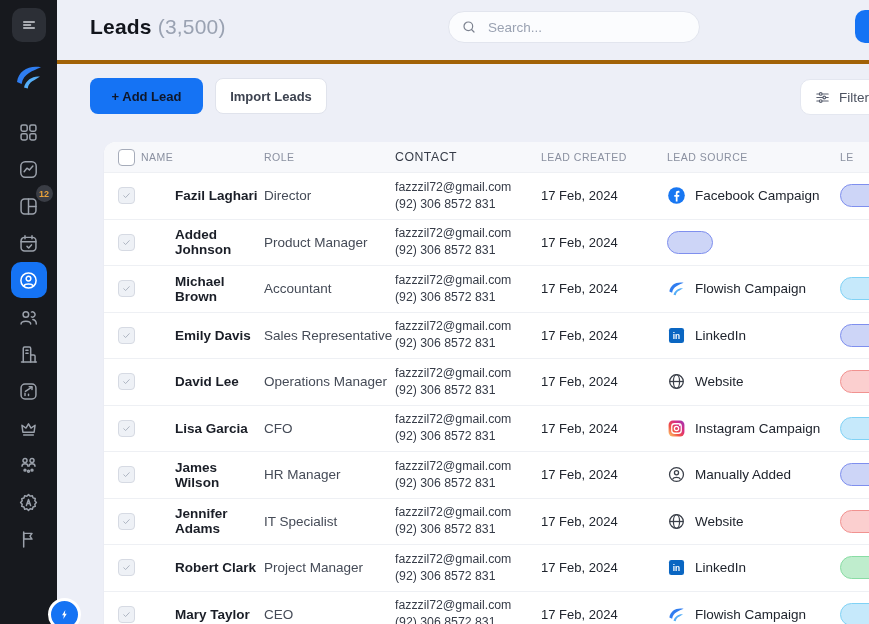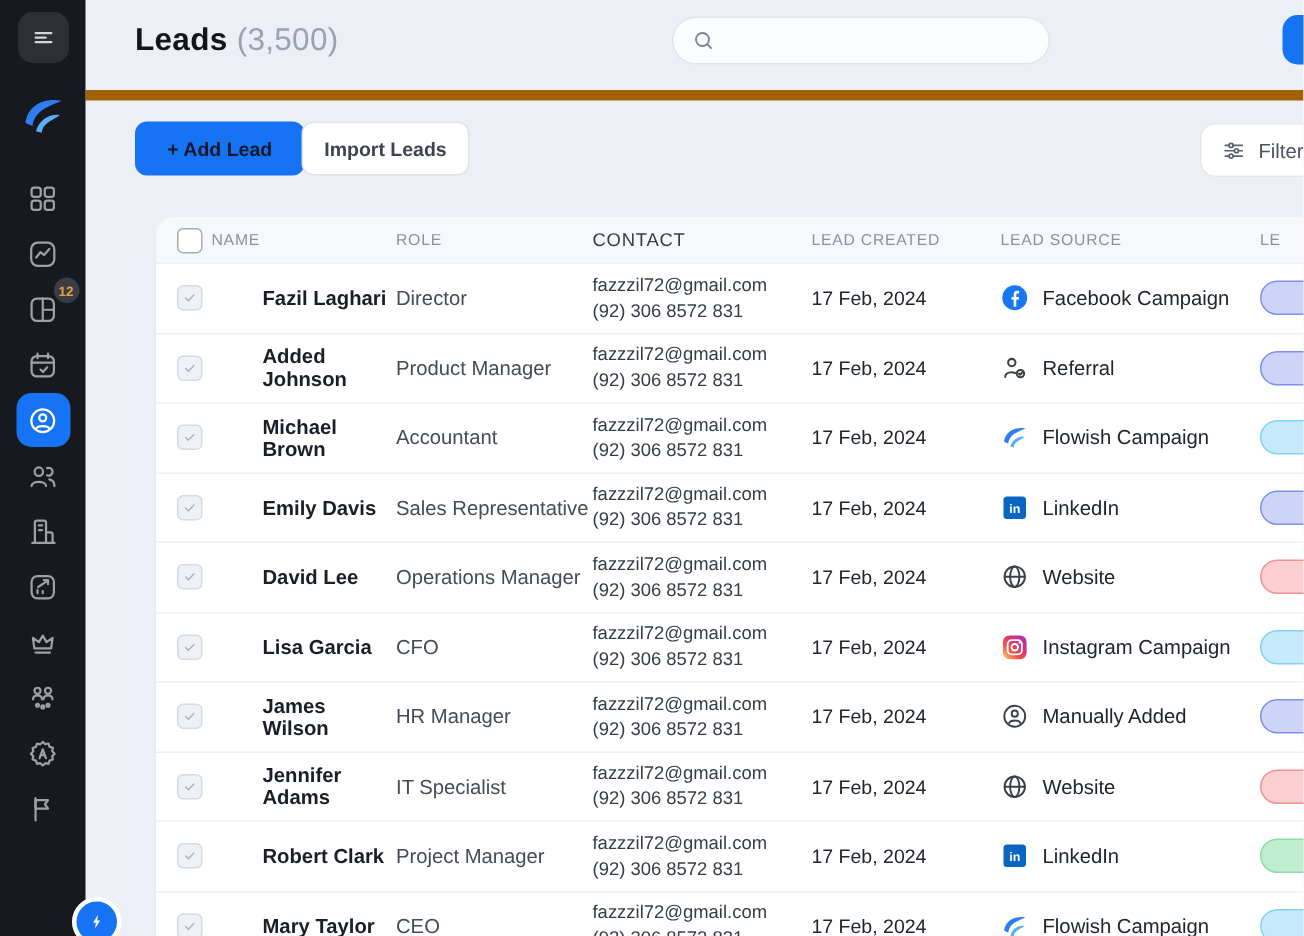--- a/index.html
+++ b/index.html
@@ -38,21 +38,21 @@
   }
   .help-fab{
     position:absolute;left:48px;top:598px;width:27px;height:27px;border-radius:50%;
     background:#1573f4;border:3px solid #ffffff;z-index:9;cursor:pointer;
     display:flex;align-items:center;justify-content:center;
   }
   .help-fab svg{width:13px;height:13px;fill:#ffffff;}
 
   
   .main{position:absolute;left:57px;top:0;right:0;bottom:0;}
-  .topbar{position:relative;height:60px;border-bottom:7px solid #a16207;}
+  .topbar{position:relative;height:60px;border-bottom:4px solid #a16207;}
   .page-title{position:absolute;left:33px;top:15px;margin:0;font-size:21px;letter-spacing:.2px;}
   .page-title .t{font-weight:700;color:#12151c;}
   .page-title .c{font-weight:400;color:#9aa2b2;}
   .search{
     position:absolute;left:391px;top:11px;width:252px;height:32px;border-radius:17px;
     background:#fbfcfe;border:1px solid #e2e5ee;display:flex;align-items:center;padding:0 12px;box-sizing:border-box;
   }
   .search svg{width:16px;height:16px;stroke:#7c828f;fill:none;stroke-width:1.8;stroke-linecap:round;flex:none;}
   .search input{
     border:none;outline:none;background:transparent;margin-left:9px;width:100%;
@@ -64,21 +64,21 @@
     background:#1573f4;cursor:pointer;
   }
 
   .content{position:relative;height:564px;}
   .btn-primary{
     position:absolute;left:33px;top:14px;width:113px;height:36px;border-radius:8px;border:none;
     background:#1573f4;color:#0f172a;font-family:"Liberation Sans", sans-serif;
     font-size:13px;font-weight:bold;cursor:pointer;
   }
   .btn-light{
-    position:absolute;left:144px;top:14px;width:112px;height:36px;border-radius:8px;
+    position:absolute;left:158px;top:14px;width:112px;height:36px;border-radius:8px;
     background:#ffffff;border:1px solid #e0e3ec;color:#3d4350;
     font-family:"Liberation Sans", sans-serif;font-size:13px;font-weight:bold;cursor:pointer;
   }
   .btn-filter{
     position:absolute;left:743px;top:15px;width:95px;height:36px;border-radius:10px;
     background:#ffffff;border:1px solid #e4e7f0;color:#4c5260;
     font-family:"Liberation Sans", sans-serif;font-size:13.5px;cursor:pointer;
     display:flex;align-items:center;gap:8px;padding:0 13px;box-sizing:border-box;
   }
   .btn-filter svg{width:17px;height:17px;stroke:#5a6070;fill:none;stroke-width:1.6;stroke-linecap:round;flex:none;}
@@ -270,20 +270,21 @@
         <span class="t">Leads</span>
         <span class="c">(3,500)</span>
       </h1>
       <div class="search">
         <span style="display:flex;">
           <svg viewBox="0 0 24 24">
               <circle cx="11" cy="11" r="6.5"></circle>
               <path d="M15.8 15.8 19.5 19.5"></path>
             </svg>
         </span>
+        <input type="text" placeholder="Search..." style="">
       </div>
       <div class="partial-btn"></div>
     </header>
 
     <section class="content">
       <button class="btn-primary">+ Add Lead</button>
       <button class="btn-light">Import Leads</button>
       <button class="btn-filter">
         <span style="display:flex;">
           <svg viewBox="0 0 24 24">
@@ -345,31 +346,20 @@
                   </svg>
       </span>
     </div>
     <div class="col col-name c-name">Added Johnson</div>
     <div class="col col-role c-role">Product Manager</div>
     <div class="col col-contact">
       <div class="c-email">fazzzil72@gmail.com</div>
       <div class="c-phone">(92) 306 8572 831</div>
     </div>
     <div class="col col-created c-created">17 Feb, 2024</div>
-    <div class="col col-source">
-      <span class="src-icon c-source-icon">
-                  <svg viewBox="0 0 24 24" fill="none" stroke="#3a3f49" stroke-width="1.7" stroke-linecap="round" stroke-linejoin="round">
-                    <circle cx="9.5" cy="7.2" r="3.1"></circle>
-                    <path d="M4 19.3c0-4 5.5-4.6 8.3-3.3"></path>
-                    <circle cx="16.8" cy="16.5" r="3.1"></circle>
-                    <path d="M15.5 16.5l1 1 1.7-1.9"></path>
-                  </svg>
-                </span>
-      <span class="c-source-label">Referral</span>
-    </div>
     <div class="col col-status">
       <span class="status-pill" style="background: rgb(205, 213, 247); border-color: rgb(127, 143, 238);"></span>
     </div>
   </div>
             <div class="trow">
     <div class="col col-check">
       <span class="cb cb-checked">
         <svg viewBox="0 0 24 24">
                     <path d="M6 12.5l4 4L18 8"></path>
                   </svg>

